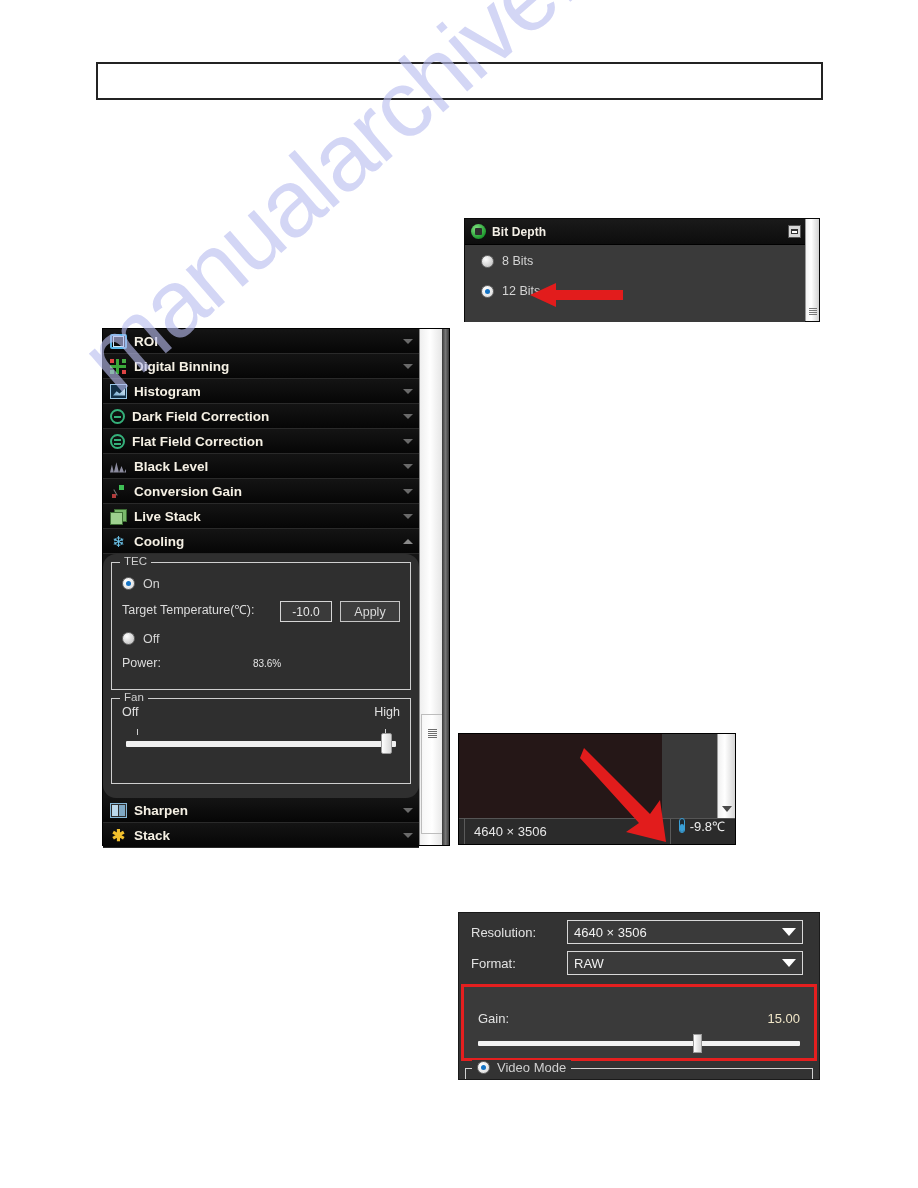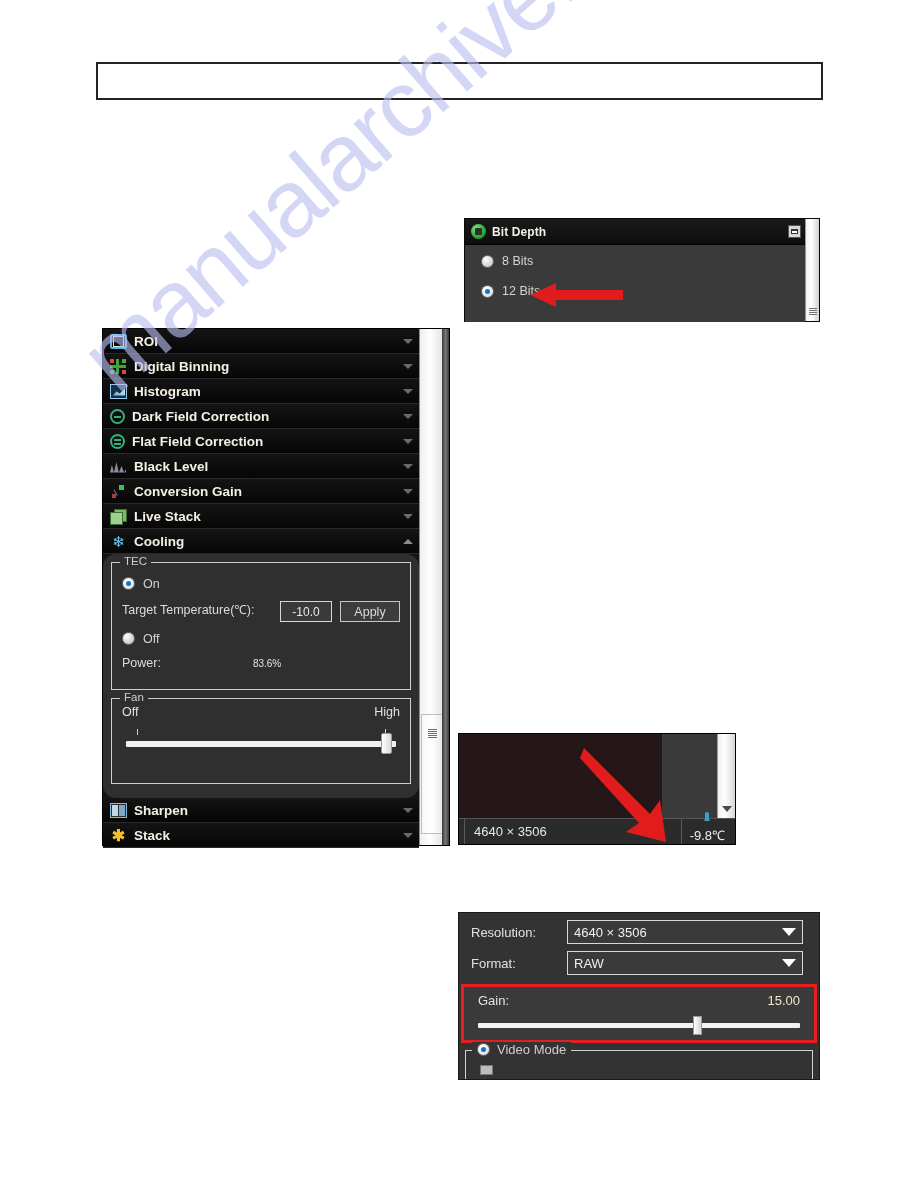--- a/index.html
+++ b/index.html
@@ -256,21 +256,20 @@
   }
   #status-res {
     color: #e6e6e6; font-size: 13px; padding-left: 9px;
     border-left: 1px solid #5a5a5a; margin-left: 5px; height: 100%;
     display: flex; align-items: center; flex: 1 1 auto;
   }
   #status-temp {
     display: flex; align-items: center; gap: 5px;
     border-left: 1px solid #5a5a5a; height: 100%;
     padding: 0 10px 12px 8px;
-    flex-direction: column;
   }
   #thermo-icon {
     width: 6px; height: 15px; position: relative;
     border: 1px solid #3a9fd6; border-radius: 3px; background: #1d2a33;
   }
   #thermo-icon::after {
     content: ""; position: absolute; left: 0px; bottom: 0px;
     width: 4px; height: 8px; background: #3a9fd6; border-radius: 2px;
   }
   #status-temp .tval { color: #ededed; font-size: 13px; }
@@ -293,21 +292,21 @@
     position: relative;
   }
   .combo .cv { flex: 1 1 auto; }
   .combo .arr {
     width: 0; height: 0;
     border-left: 7px solid transparent; border-right: 7px solid transparent;
     border-top: 8px solid #ffffff;
   }
   #gain-box {
     margin: 9px 2px 0 2px; border: 3px solid #e41f1f;
-    padding: 6px 14px 12px 14px; background: #3a3a3a;
+    padding: 24px 14px 12px 14px; background: #3a3a3a;
   }
   #gain-top { display: flex; align-items: center; }
   #gain-label { color: #e2e2e2; font-size: 13px; }
   #gain-value { margin-left: auto; color: #f0e6c8; font-size: 13px; }
   #gain-track {
     position: relative; height: 5px; background: #f2f2f2;
     margin-top: 15px; border-radius: 1px;
   }
   #gain-thumb {
     position: absolute; top: -7px; width: 9px; height: 19px;

